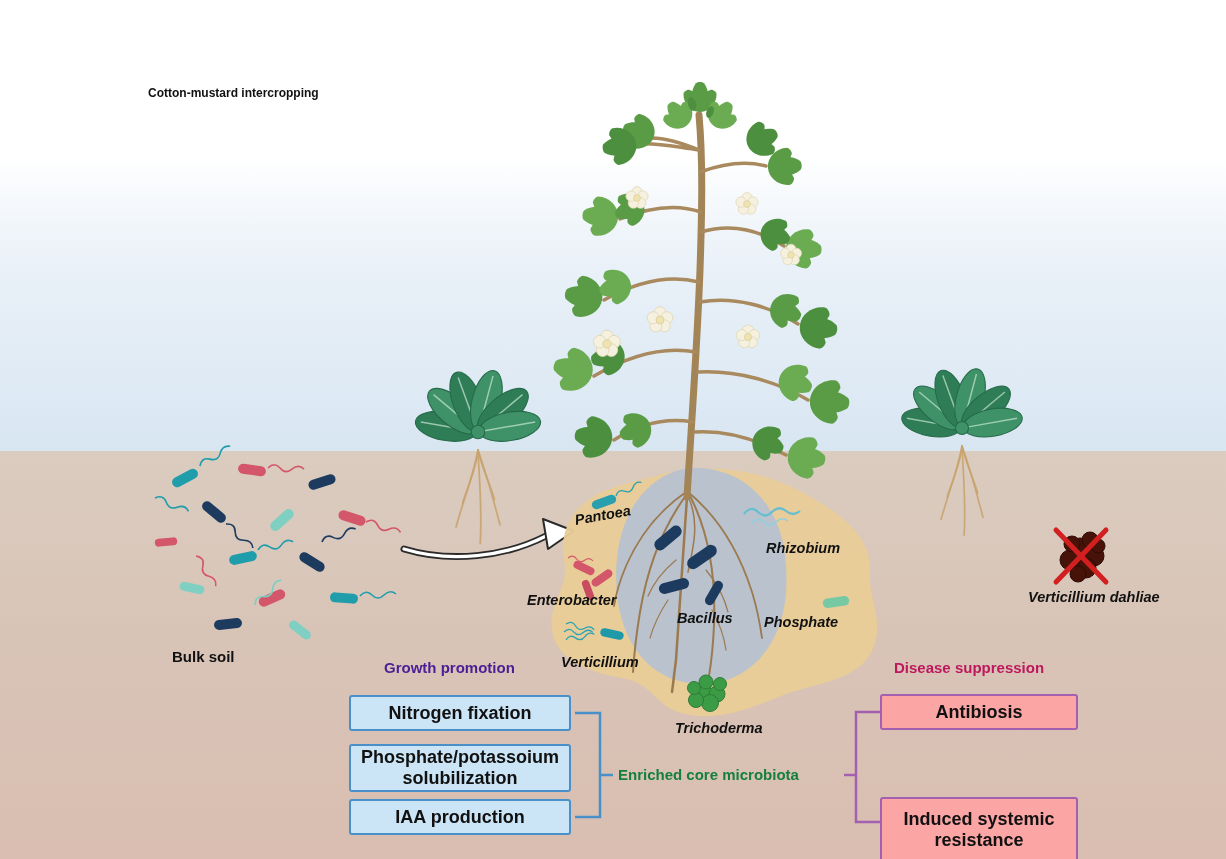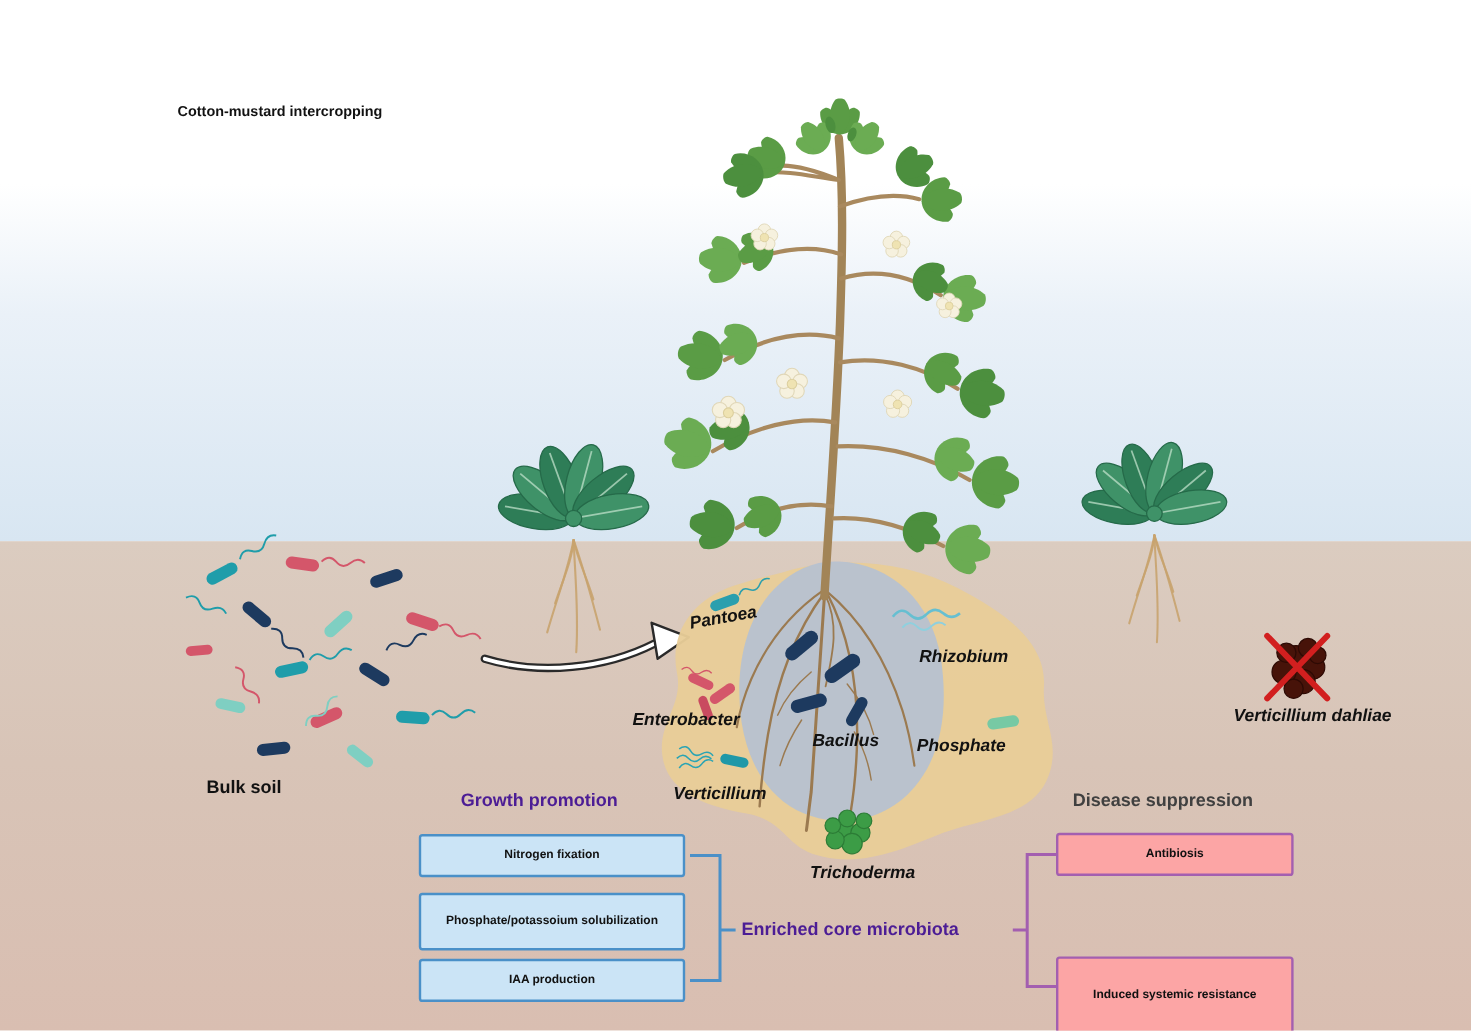--- a/index.html
+++ b/index.html
@@ -9,25 +9,25 @@
        background:linear-gradient(180deg,#ffffff 0%,#ffffff 34%,#eaf1f8 58%,#d8e6f2 100%);}
   .soil{position:absolute;left:0;top:451px;width:100%;height:408px;
         background:linear-gradient(180deg,#dbccc0 0%,#d8c4b7 45%,#d9beb1 100%);}
   .art{position:absolute;left:0;top:0;}
 
   .lbl{position:absolute;white-space:nowrap;}
   .title{font-size:12px;font-weight:bold;}
   .microbe{font-size:14.5px;font-weight:bold;font-style:italic;}
   .caption{font-size:15px;font-weight:bold;}
   .blue-t{color:#4c1d95;}
-  .purple-t{color:#404040;}
-  .green-t{color:#4c1d95;}
+  .purple-t{color:#be185d;}
+  .green-t{color:#15803d;}
 
   .box{position:absolute;display:flex;align-items:center;justify-content:center;
-       text-align:center;font-weight:bold;font-size:10px;line-height:1.15;
+       text-align:center;font-weight:bold;font-size:18px;line-height:1.15;
        border-radius:3px;padding:2px 8px;box-sizing:border-box;}
   .box.blue{background:#cbe4f6;border:2px solid #4a90c8;}
   .box.purple{background:#fca5a5;border:2px solid #a35fb0;}
 
   
   .g1{fill:#5a9c45;} .g2{fill:#6bac53;} .g3{fill:#4c8f3e;}
   #flower circle{fill:#f6f1de;stroke:#e0d7b8;stroke-width:0.8;}
   #flower .fcenter{fill:#efe3b2;stroke:#dccf9e;}
   .stem{stroke:#a28457;stroke-width:7;fill:none;stroke-linecap:round;}
   .branch{stroke:#a9895e;stroke-width:3.5;fill:none;stroke-linecap:round;}

